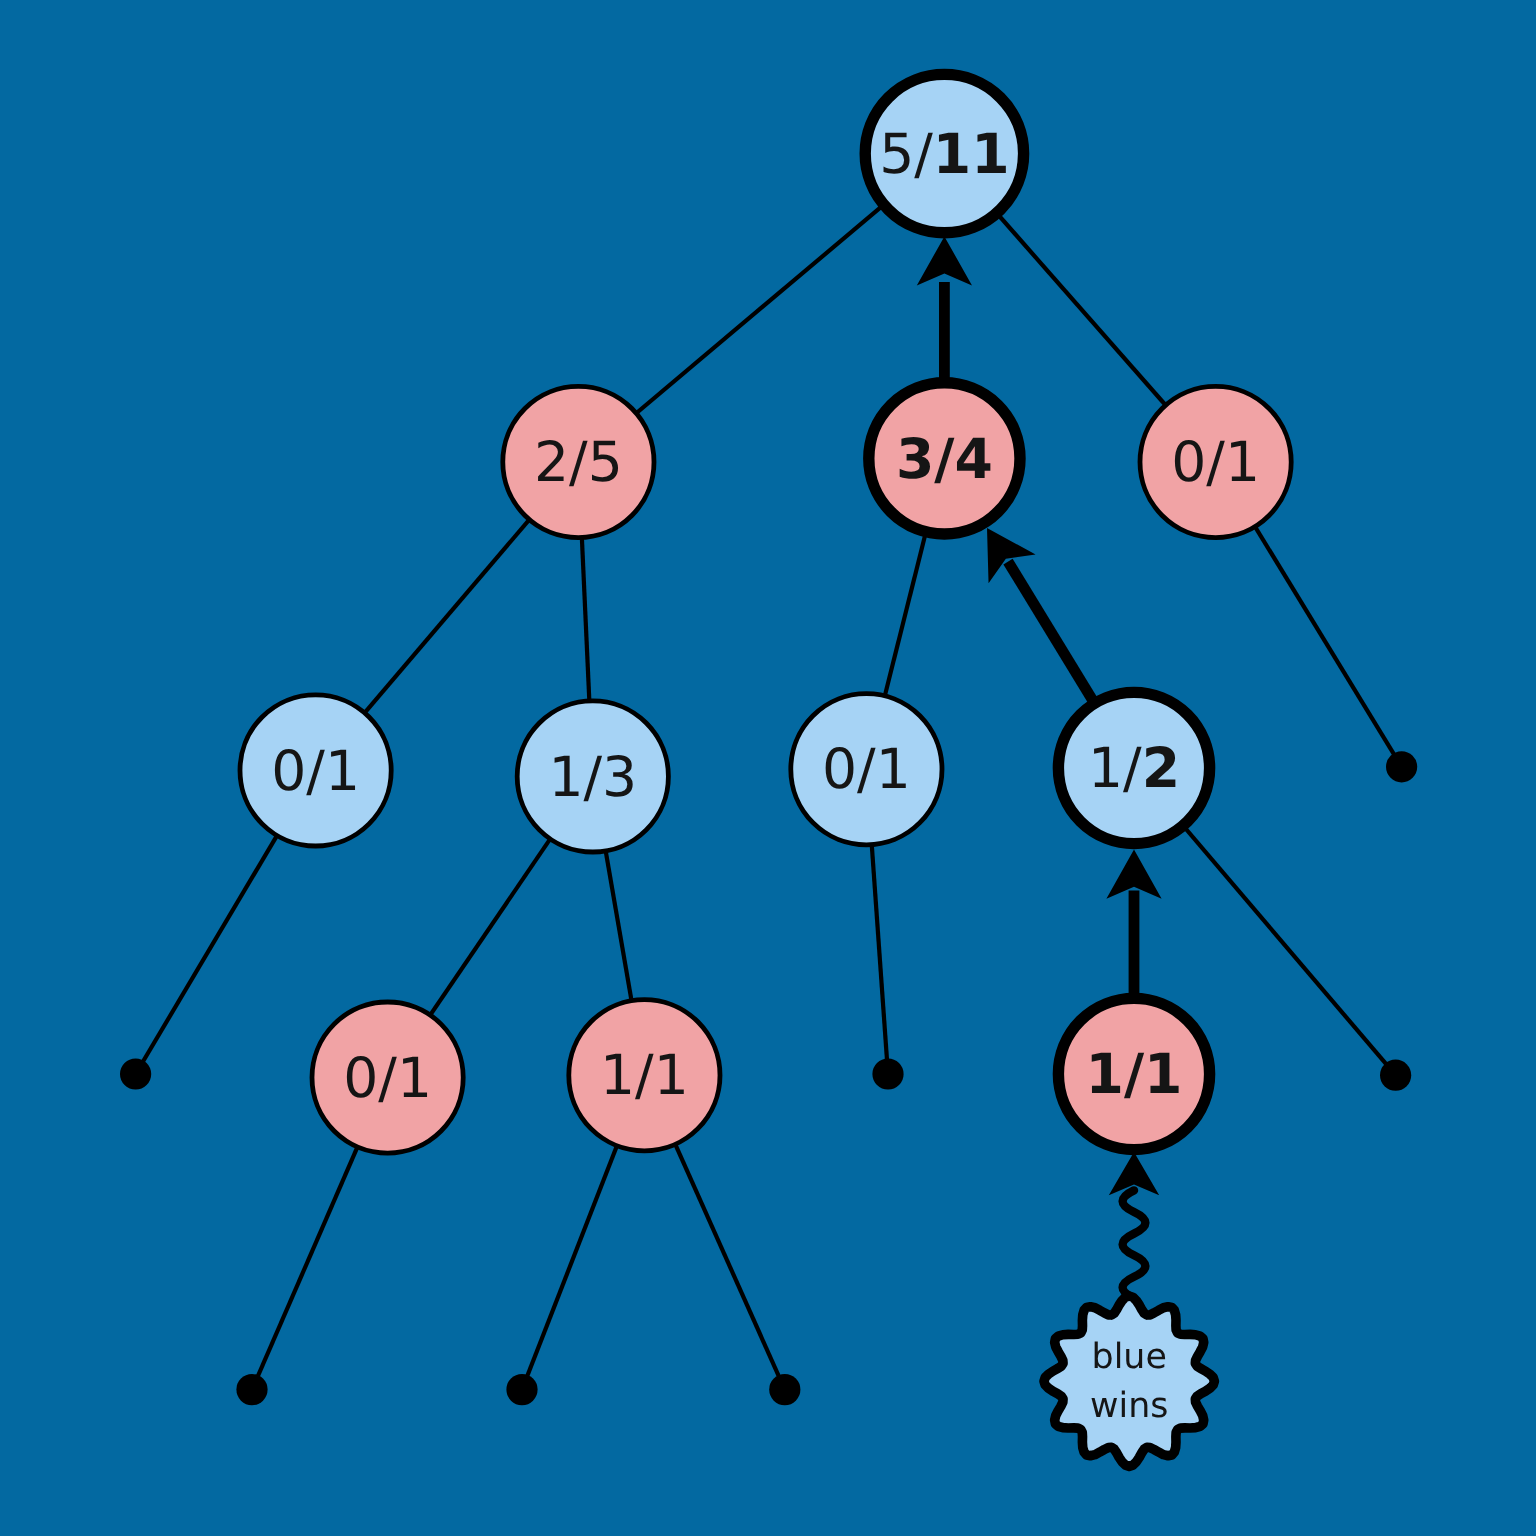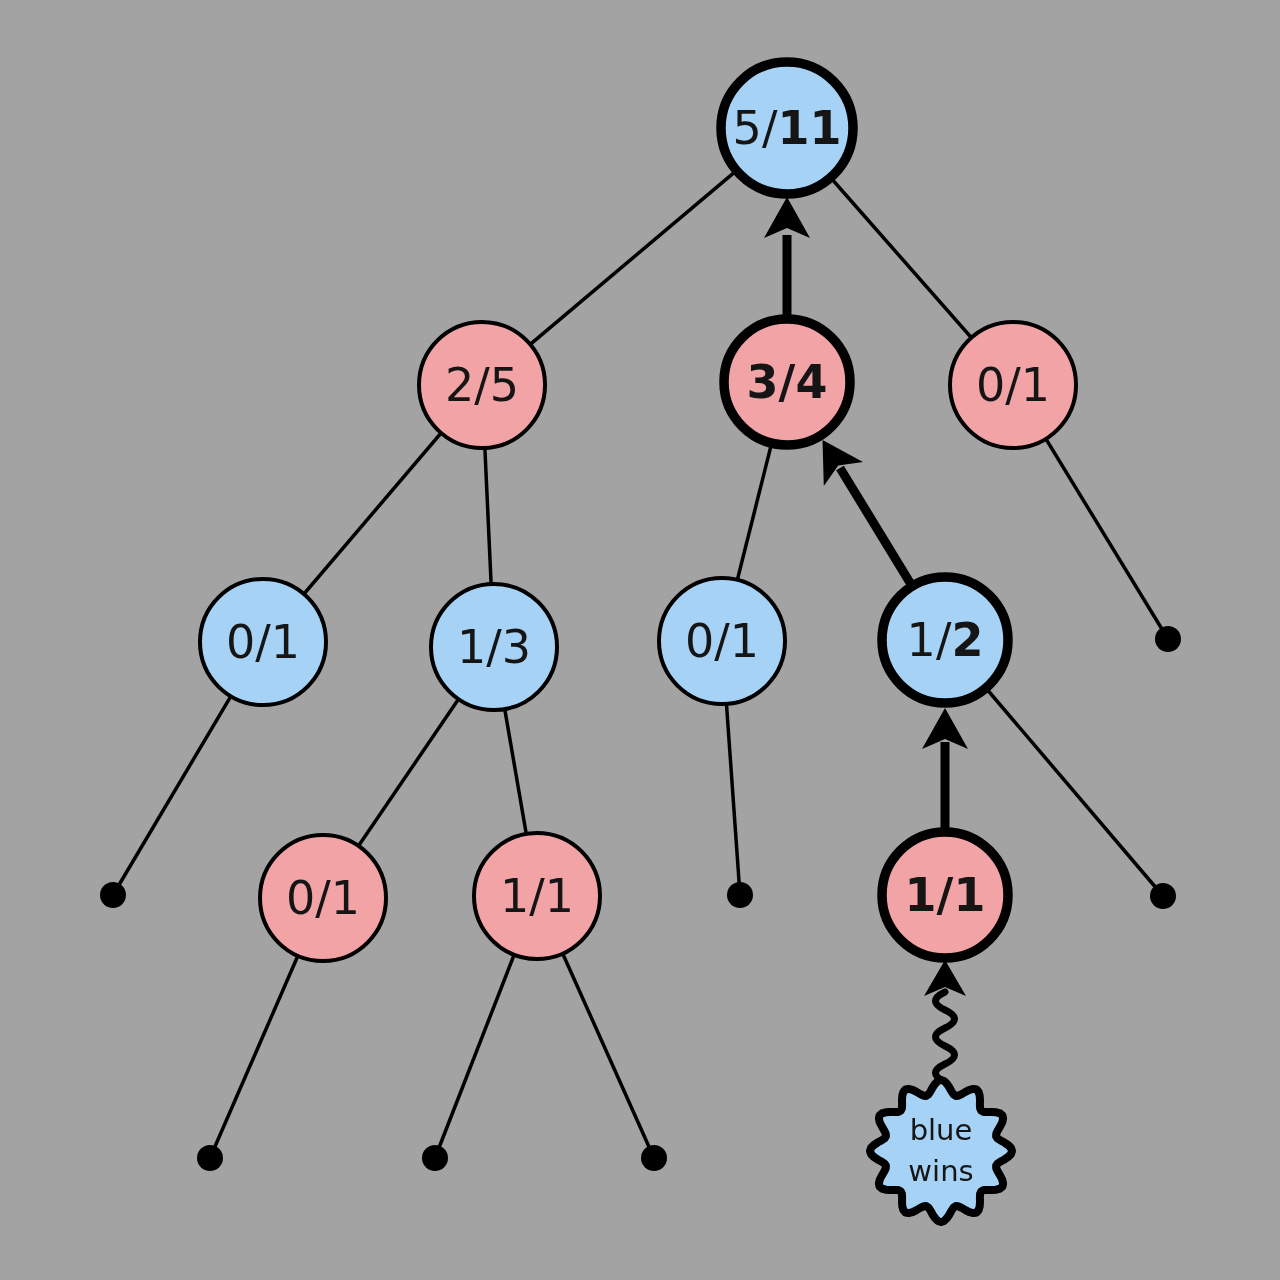--- a/index.html
+++ b/index.html
@@ -1,16 +1,16 @@
 <!DOCTYPE html>
 <html><head>
 <meta charset="utf-8">
 <style>
   html,body{margin:0;padding:0;background:#ffffff;}
-  .stage{width:1280px;height:1280px;position:relative;background:#a3a3a3;}
+  .stage{width:1280px;height:1280px;position:relative;background:#0369a1;}
   svg{display:block;}
   .edge{stroke:#000000;stroke-width:3.5;fill:none;}
   .shaft{stroke:#000000;stroke-width:9;fill:none;}
   .head{fill:#000000;stroke:none;}
   .node{stroke:#000000;}
   .thin{stroke-width:4;}
   .thick{stroke-width:9.5;}
   .dot{fill:#000000;stroke:none;}
   .label{font-family:"DejaVu Sans","Liberation Sans",sans-serif;font-size:46px;text-anchor:middle;fill:#151515;}
   .b{font-weight:bold;}

